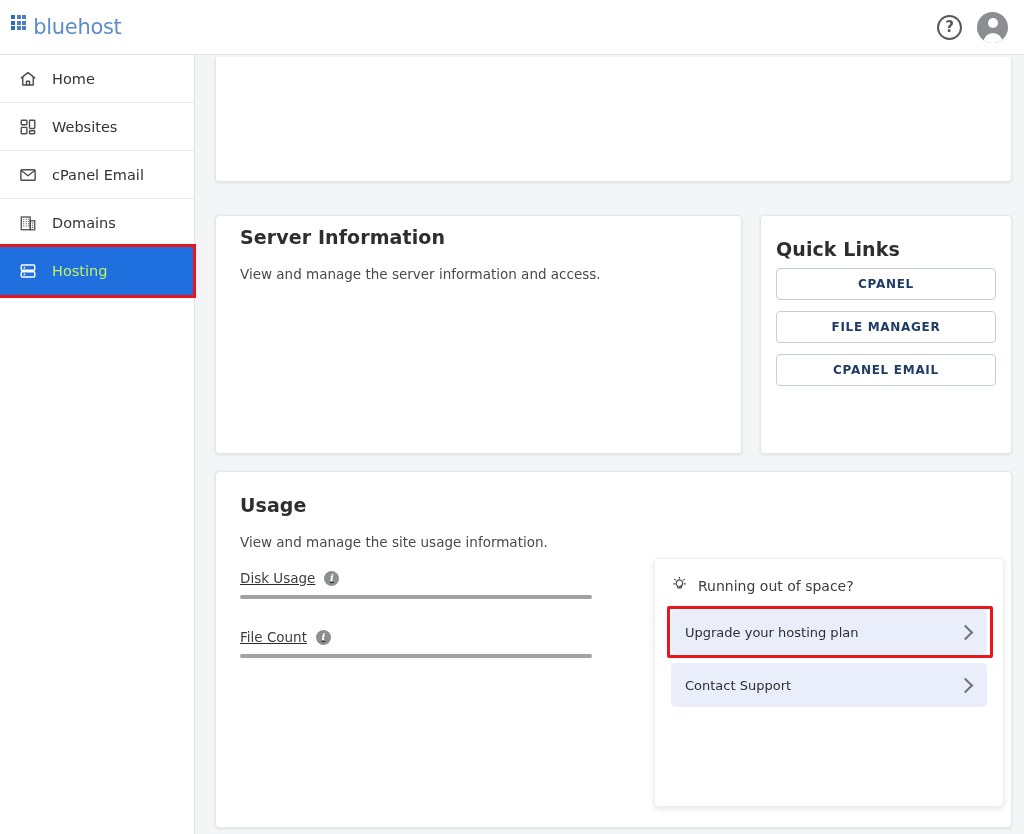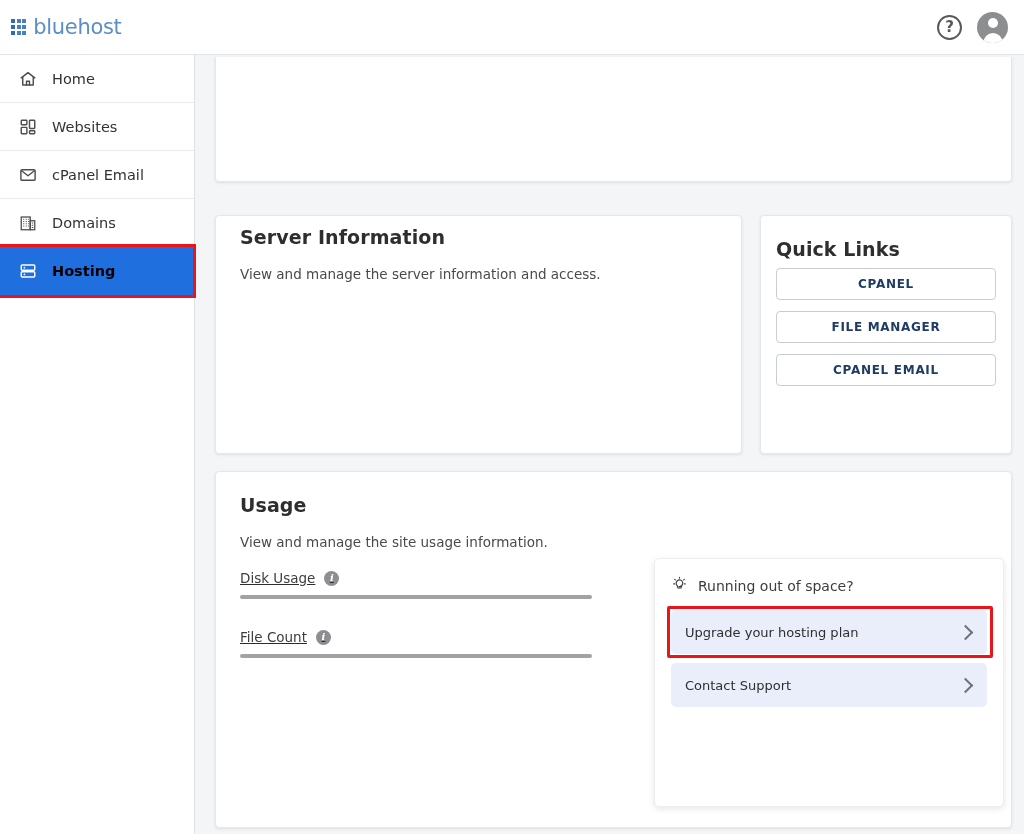--- a/index.html
+++ b/index.html
@@ -27,21 +27,21 @@
     border-bottom: 1px solid #e2e4e8;
     display: flex;
     align-items: center;
     justify-content: space-between;
     padding: 0 16px 0 11px;
     z-index: 20;
   }
 
   .brand {
     display: flex;
-    align-items: center;
+    align-items: flex-start;
     gap: 7px;
   }
 
   .brand-grid {
     display: grid;
     grid-template-columns: repeat(3, 4px);
     grid-template-rows: repeat(3, 4px);
     gap: 1.6px;
     flex: none;
   }
@@ -139,22 +139,22 @@
     flex: none;
     display: flex;
     align-items: center;
     justify-content: center;
     color: #4d4d4d;
   }
   .nav-item .nav-icon svg { display: block; }
 
   .nav-item.active {
     background: #1f6fde;
-    color: #000000;
-    font-weight: 700;
+    color: #bef264;
+    font-weight: 400;
     border-bottom: none;
   }
   .nav-item.active .nav-icon { color: #ffffff; }
 
   
   .nav-item.highlight::after {
     content: "";
     position: absolute;
     left: -3px; top: -3px;
     width: 199px;

